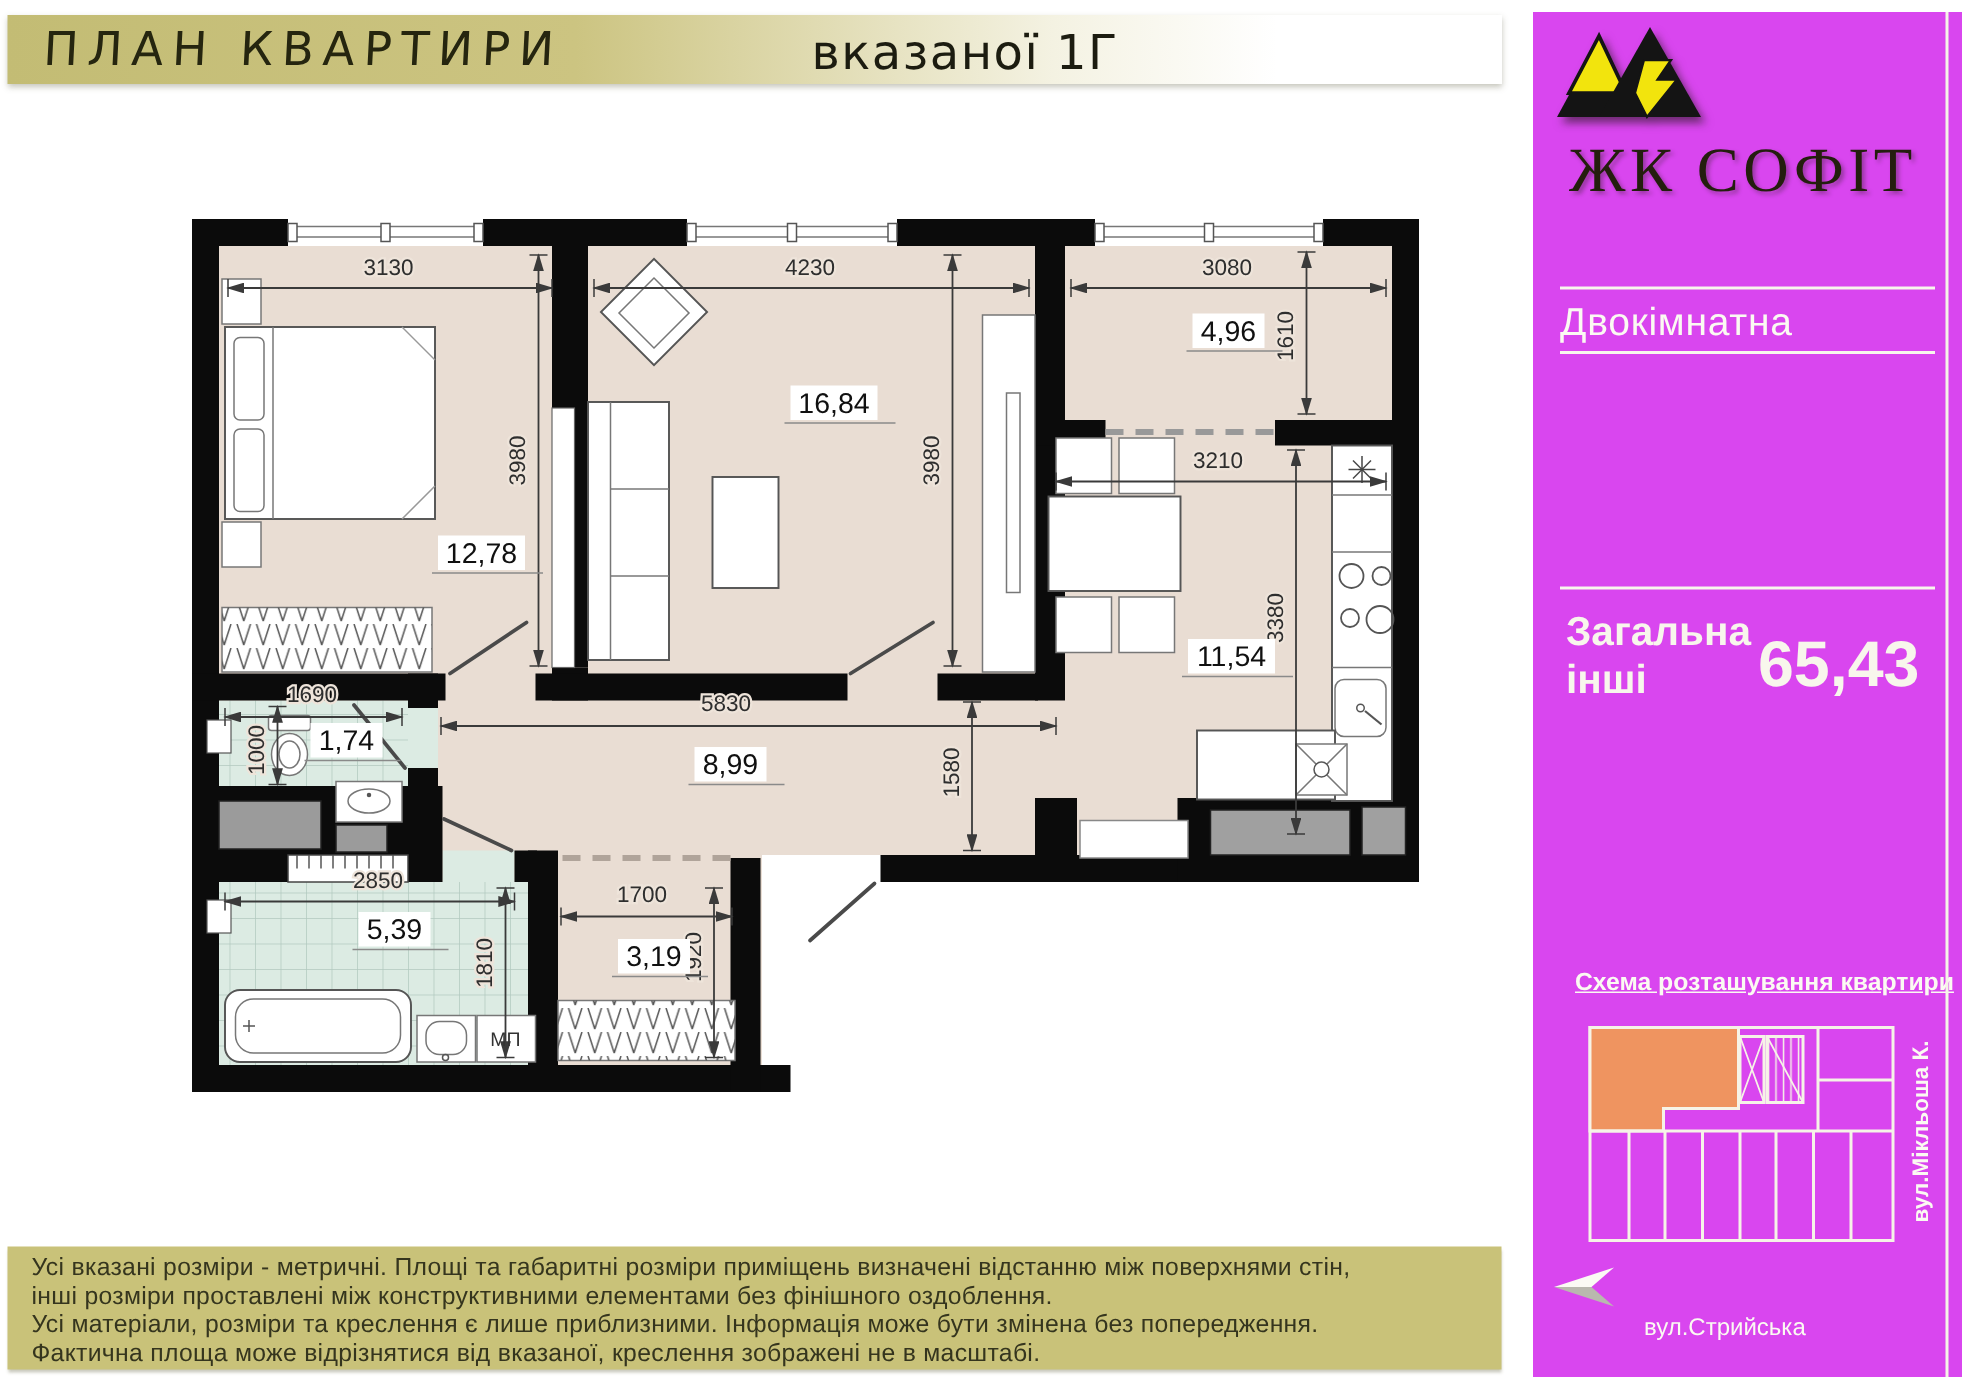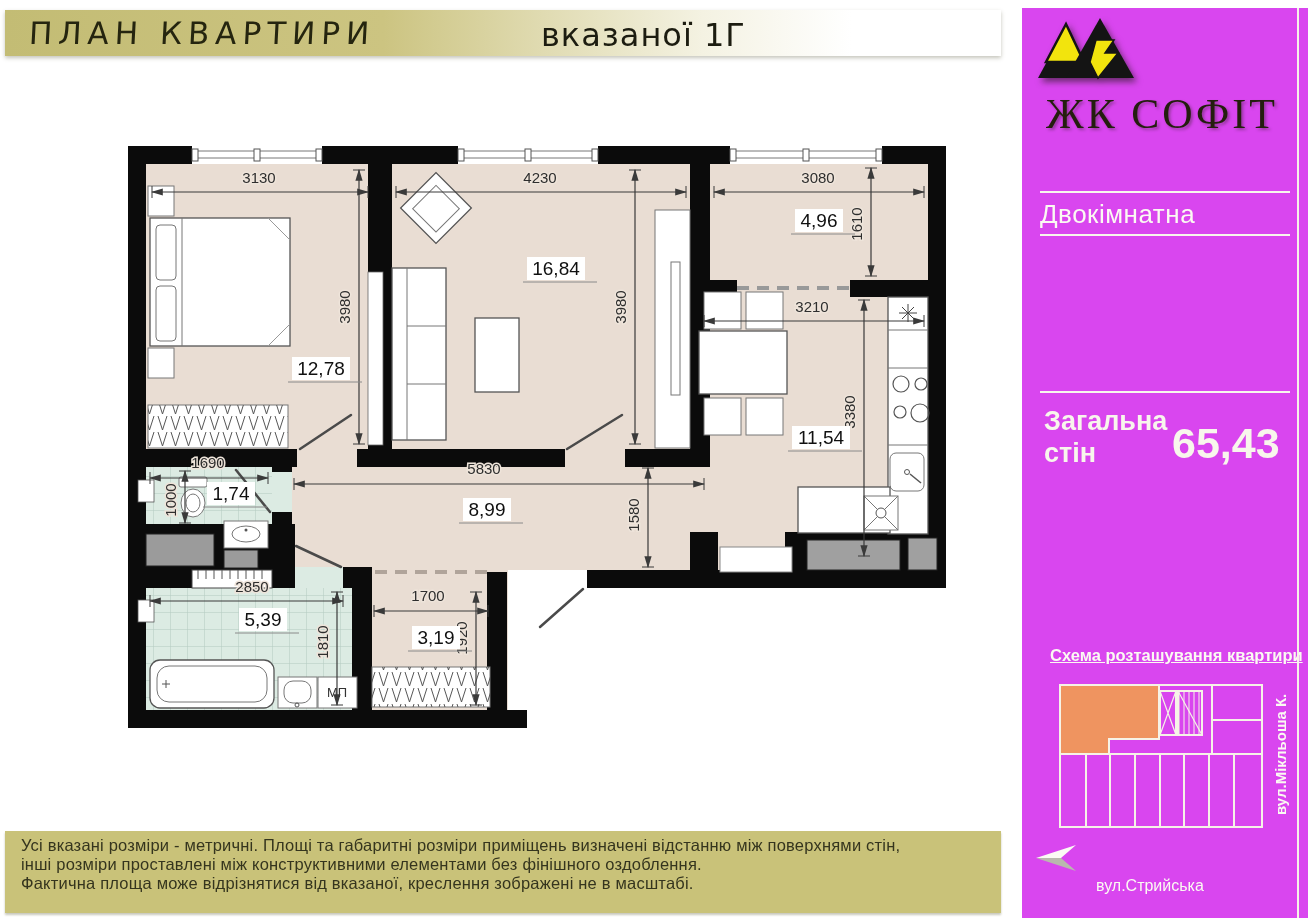--- a/index.html
+++ b/index.html
@@ -399,40 +399,41 @@
 </svg>
 
 <div class="header-bar">
   <div class="plan-title">ПЛАН КВАРТИРИ</div>
   <div class="building-title">вказаної 1Г</div>
 </div>
 
 <div class="footer-bar">
   <div class="footer-line">Усі вказані розміри - метричні. Площі та габаритні розміри приміщень визначені відстанню між  поверхнями стін,</div>
   <div class="footer-line">інші розміри проставлені між конструктивними елементами без фінішного оздоблення.</div>
+  <div class="footer-line">Усі матеріали, розміри та креслення є лише приблизними. Інформація може бути змінена без попередження.</div>
   <div class="footer-line">Фактична площа може відрізнятися від вказаної, креслення зображені не в масштабі.</div>
 </div>
 
 <div class="sidebar">
   <svg class="logo" viewBox="0 0 110 70">
     <polygon points="26,20 2,64 50,64" fill="#141414"></polygon>
     <polygon points="30,10 10,48 48,48" fill="#f2e40d" stroke="#141414" stroke-width="2.5"></polygon>
     <polygon points="64,4 30,64 98,64" fill="#141414"></polygon>
     <path d="M60,26 L78,26 L69,39 L82,39 L62,64 L54,48 Z" fill="#f2e40d" stroke="#141414" stroke-width="1.5"></path>
   </svg>
   <div class="brand">ЖК СОФІТ</div>
 
   <div class="hline" style="top:183px"></div>
   <div class="apt-type">Двокімнатна</div>
   <div class="hline" style="top:226px"></div>
 
   <div class="hline" style="top:383px"></div>
   <div class="area-label">
     <span>Загальна</span><br>
-    <span>стін</span>
+    <span>інші</span>
   </div>
   <div class="area-value">65,43</div>
 
   <div class="scheme-title">Схема розташування квартири</div>
 
   <svg class="mini-map" width="206" height="146" viewBox="0 0 206 146">
     <g stroke="#f6f3e7" stroke-width="2" fill="none">
       <rect x="2" y="2" width="202" height="142"></rect>
       <polygon points="2,2 101,2 101,56 51,56 51,71 2,71" fill="#ef9460" stroke="#f6f3e7" stroke-width="2"></polygon>
       <line x1="2" y1="71" x2="204" y2="71"></line>

